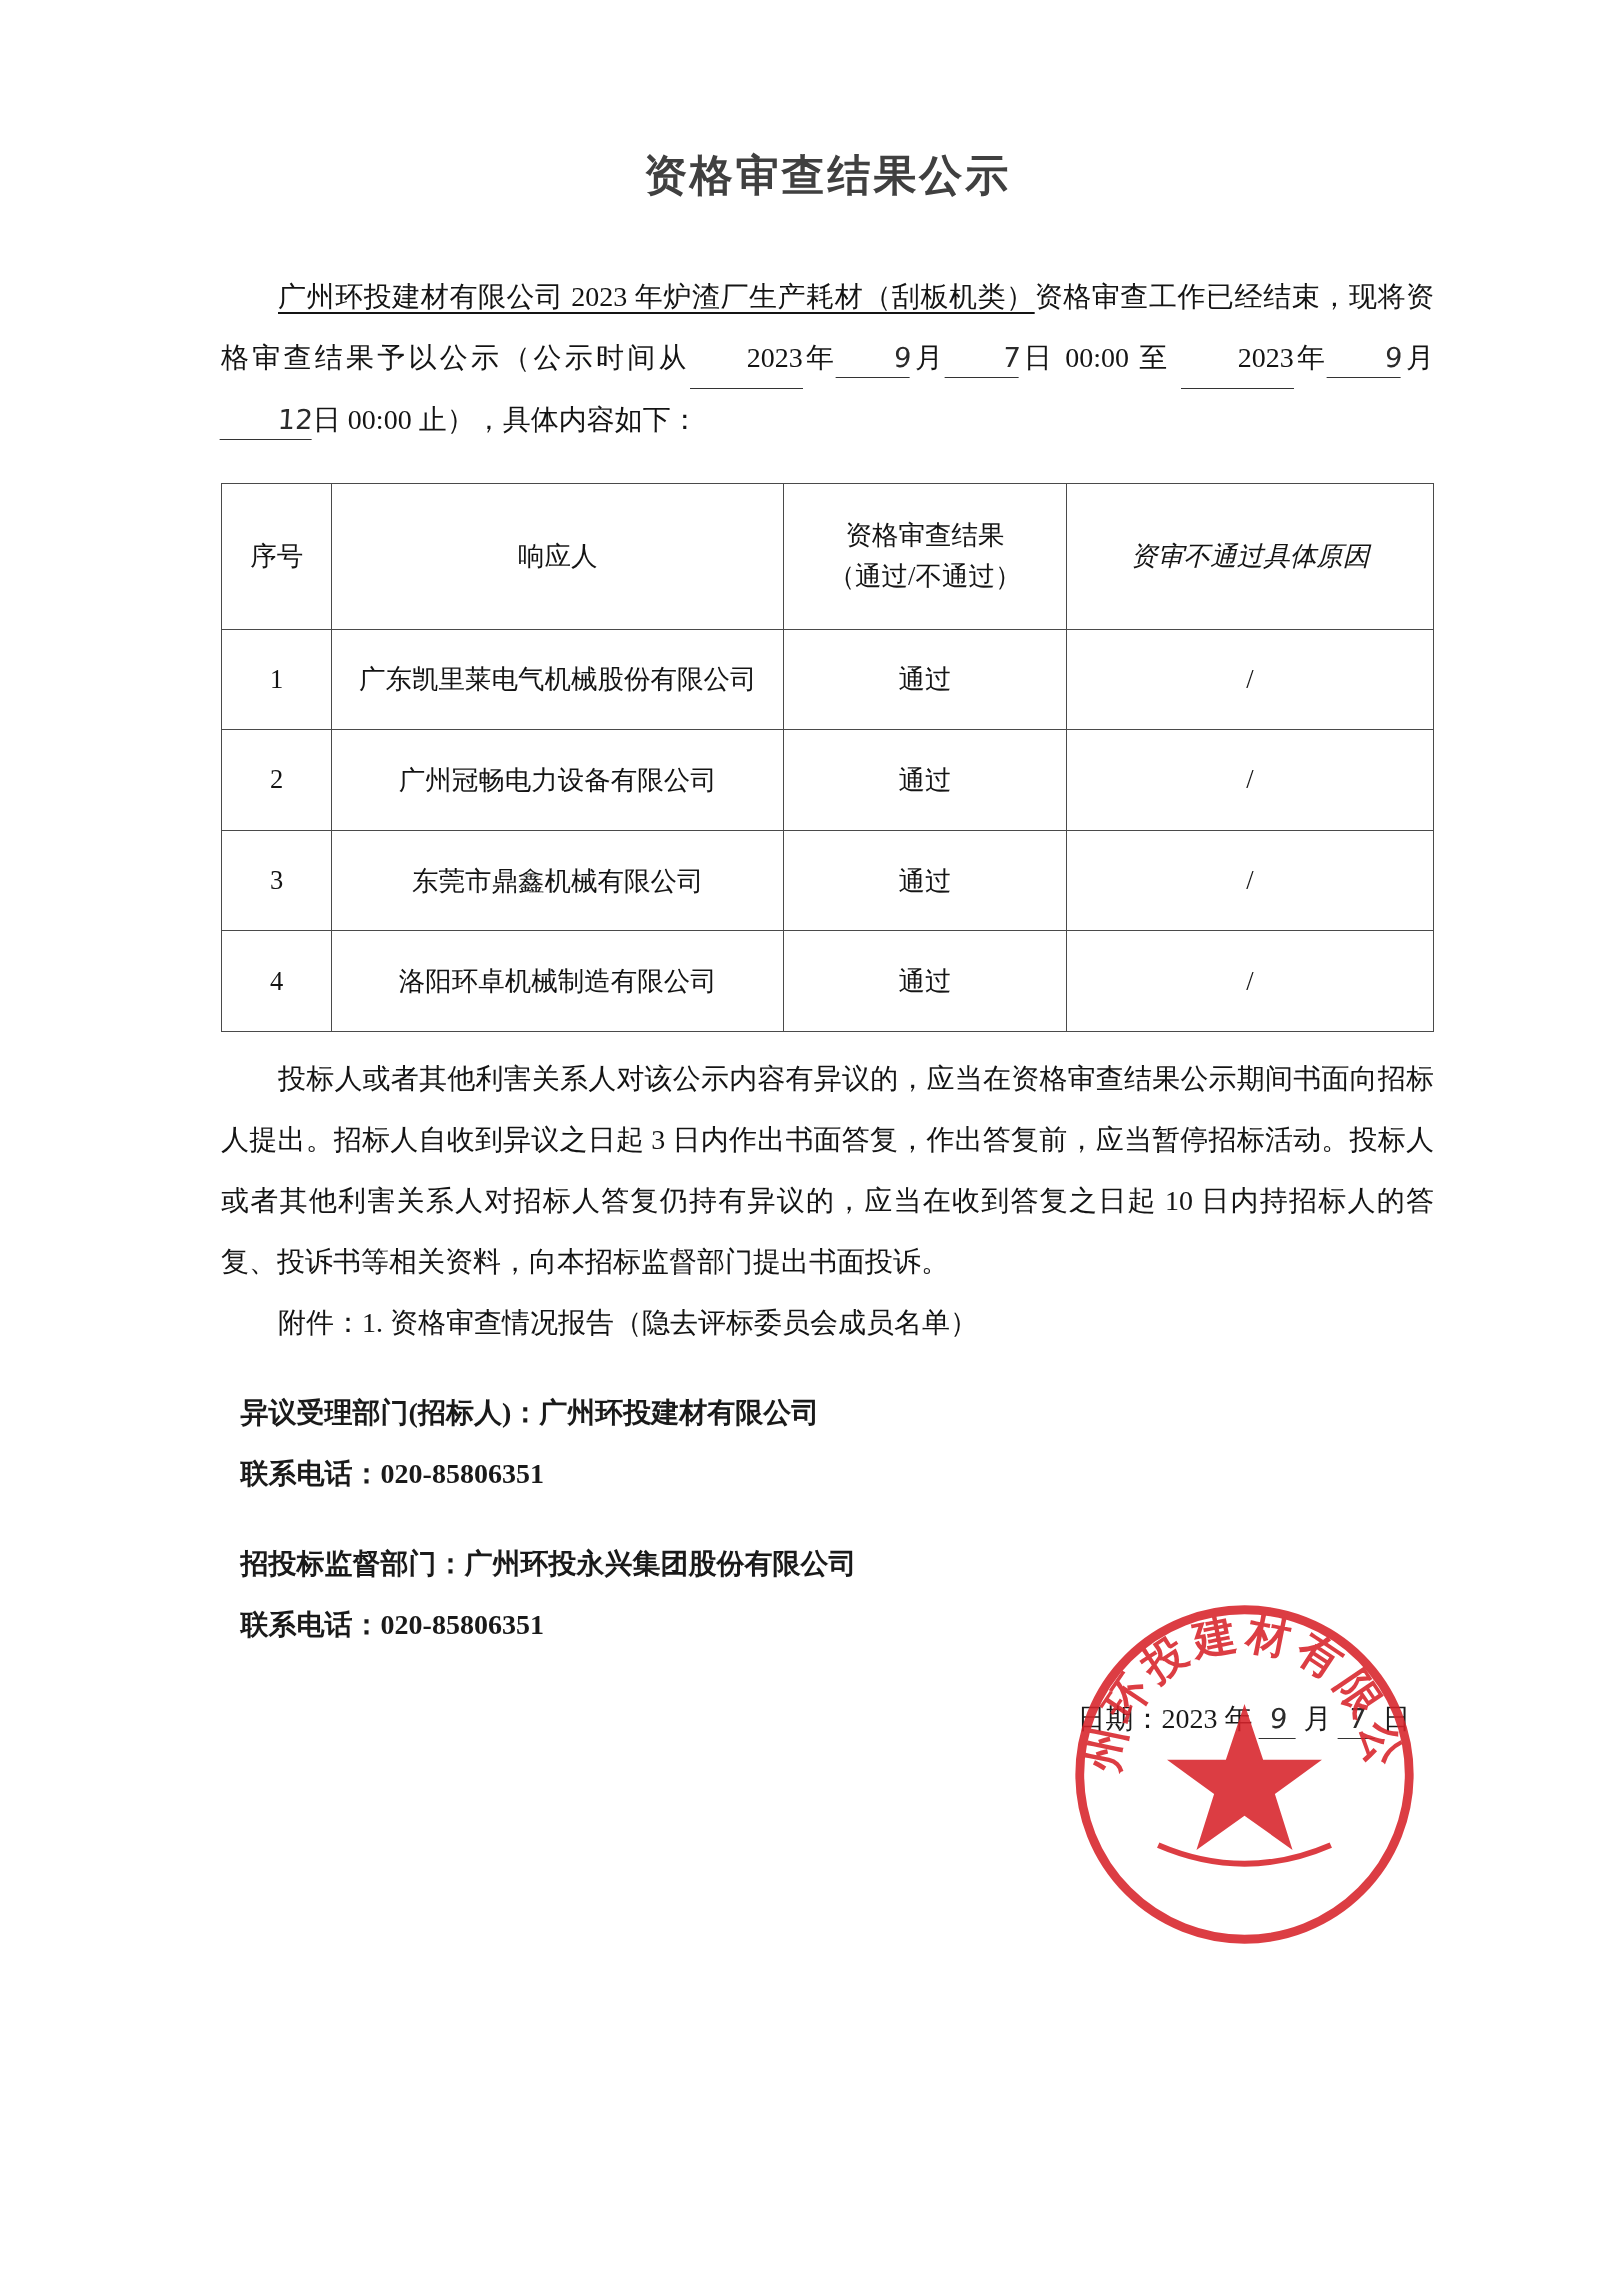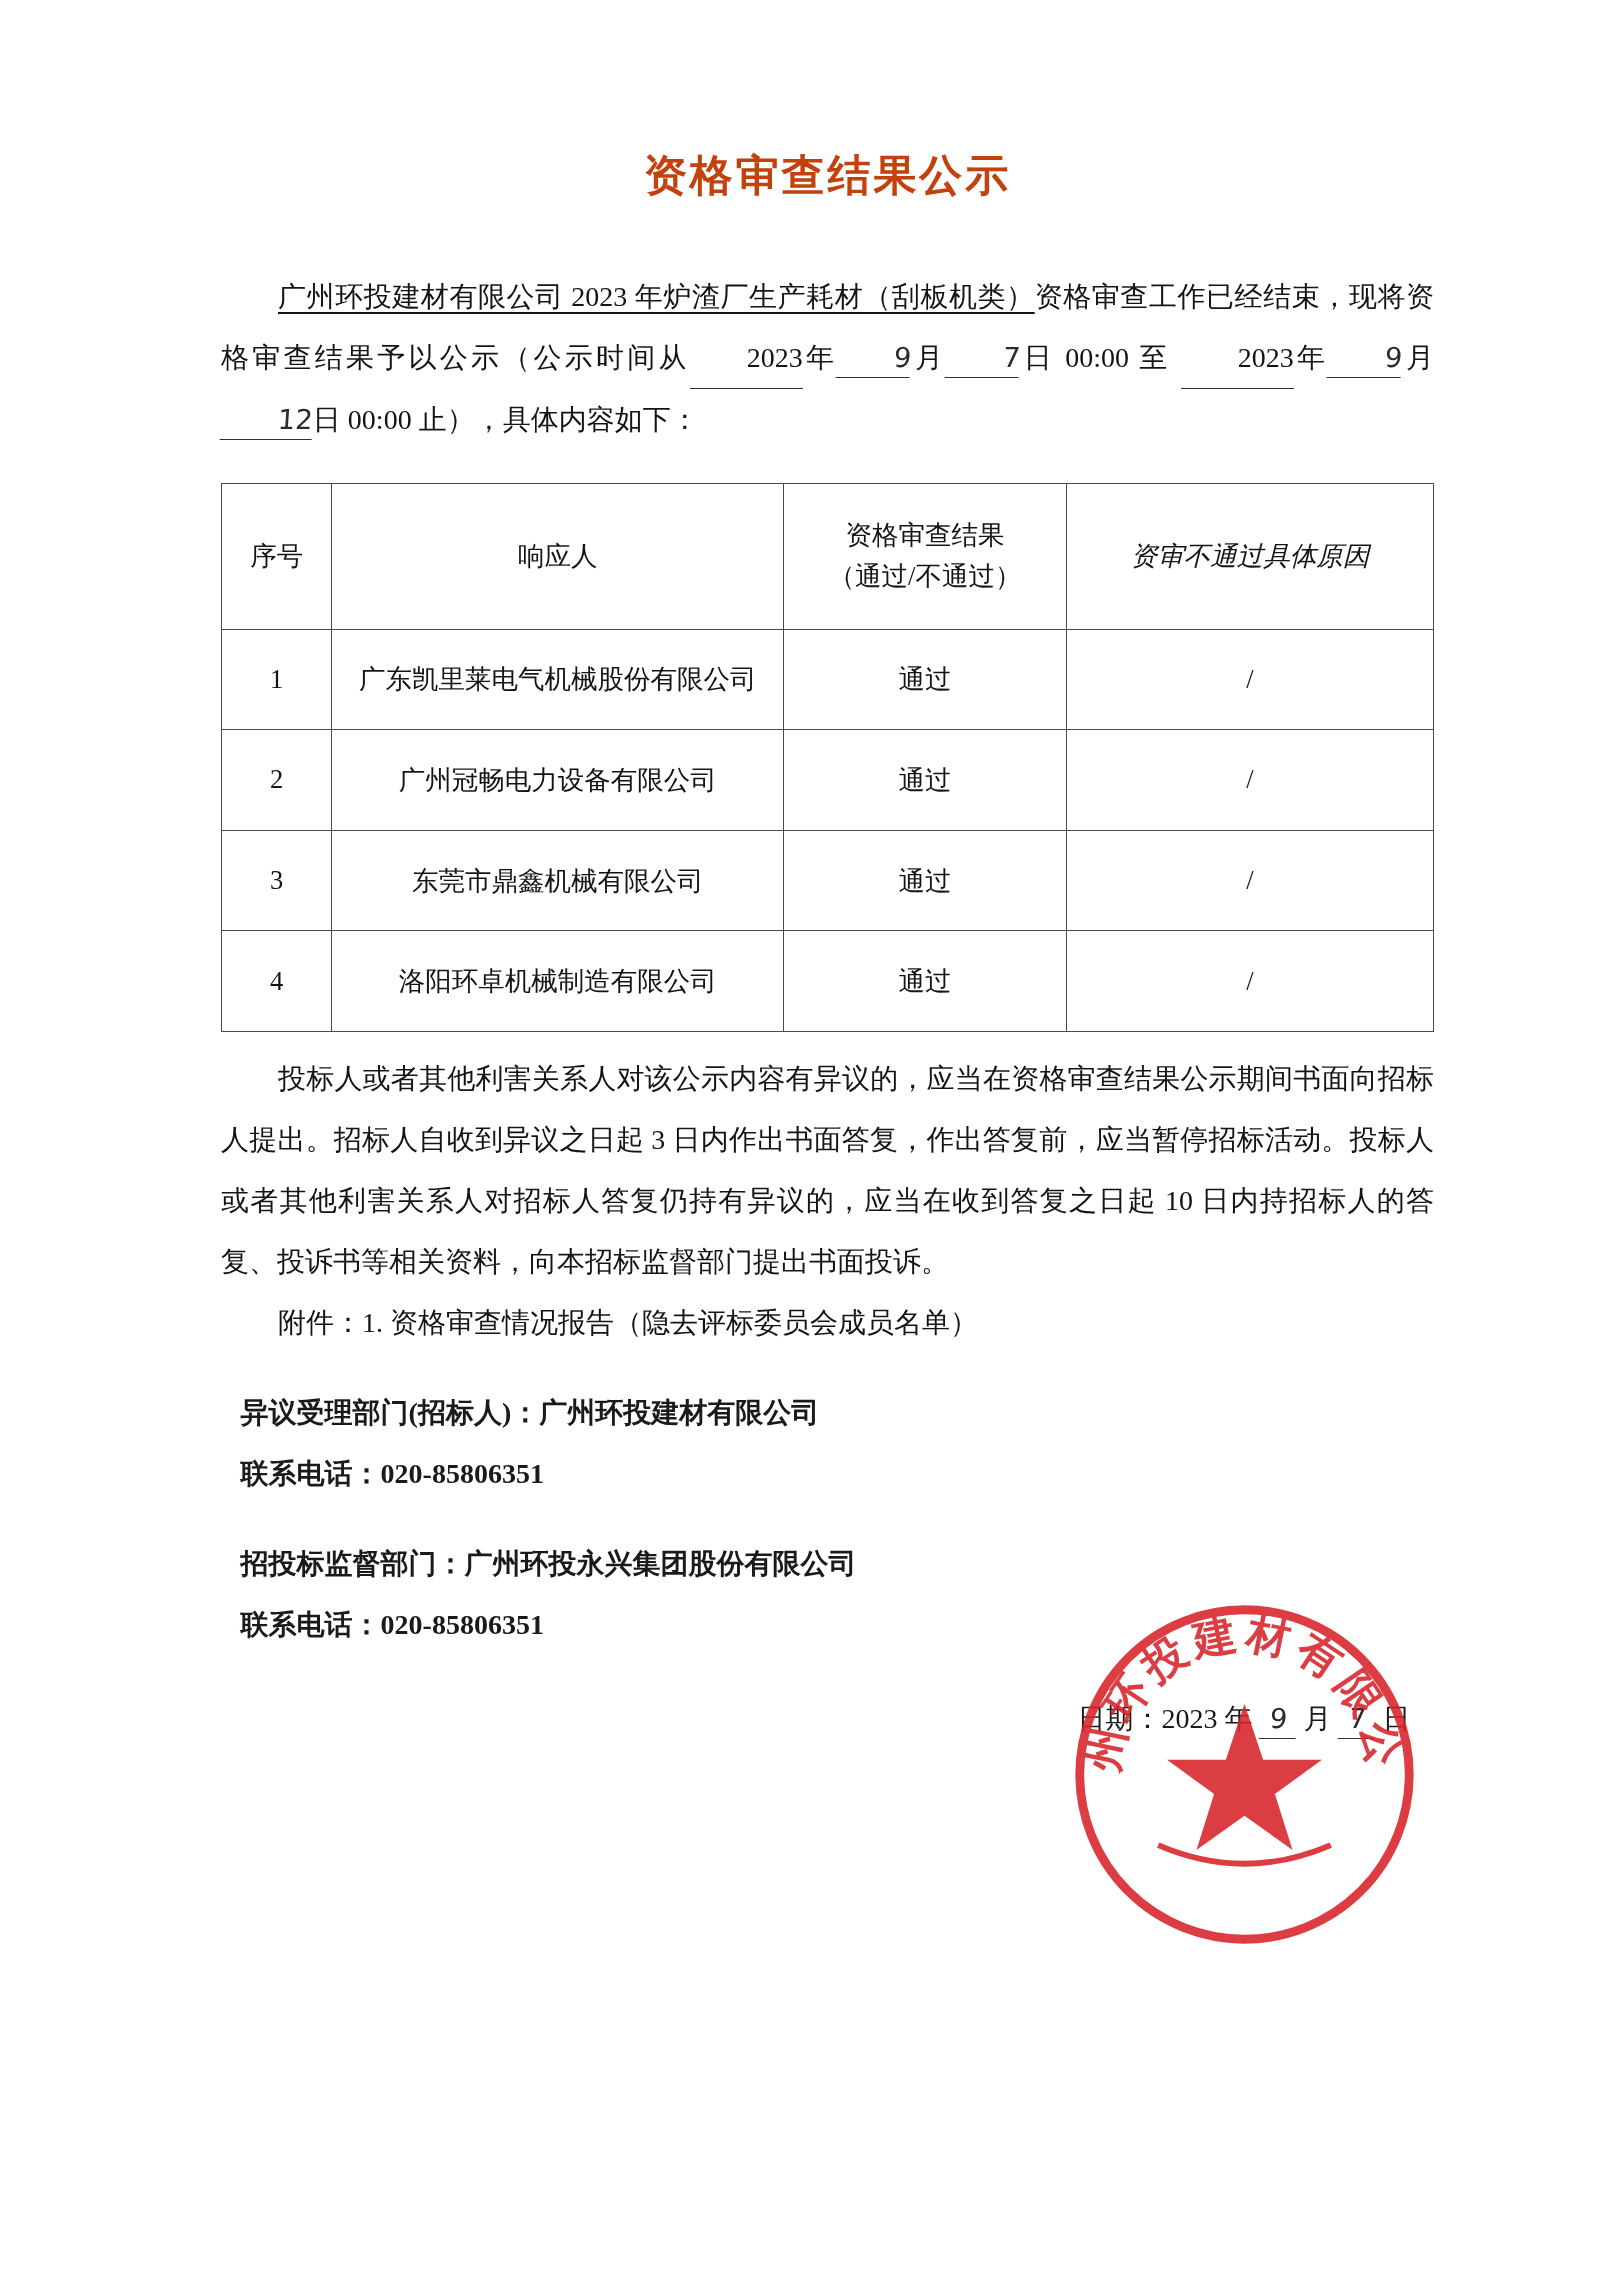--- a/index.html
+++ b/index.html
@@ -16,21 +16,21 @@
     width:1620px;height:2292px;
     box-sizing:border-box;
     padding:147px 186px 0 221px;
   }
   .doc-title{
     text-align:center;
     font-size:43px;
     font-weight:bold;
     letter-spacing:2.9px;
     margin:0 0 61px 0;
-    color:#c2410c;
+    color:#404040;
   }
   .para{
     font-size:28px;
     line-height:61px;
     text-align:justify;
     text-justify:inter-ideograph;
     margin:0;
     color:#141414;
   }
   .para.indent{text-indent:57px;}

